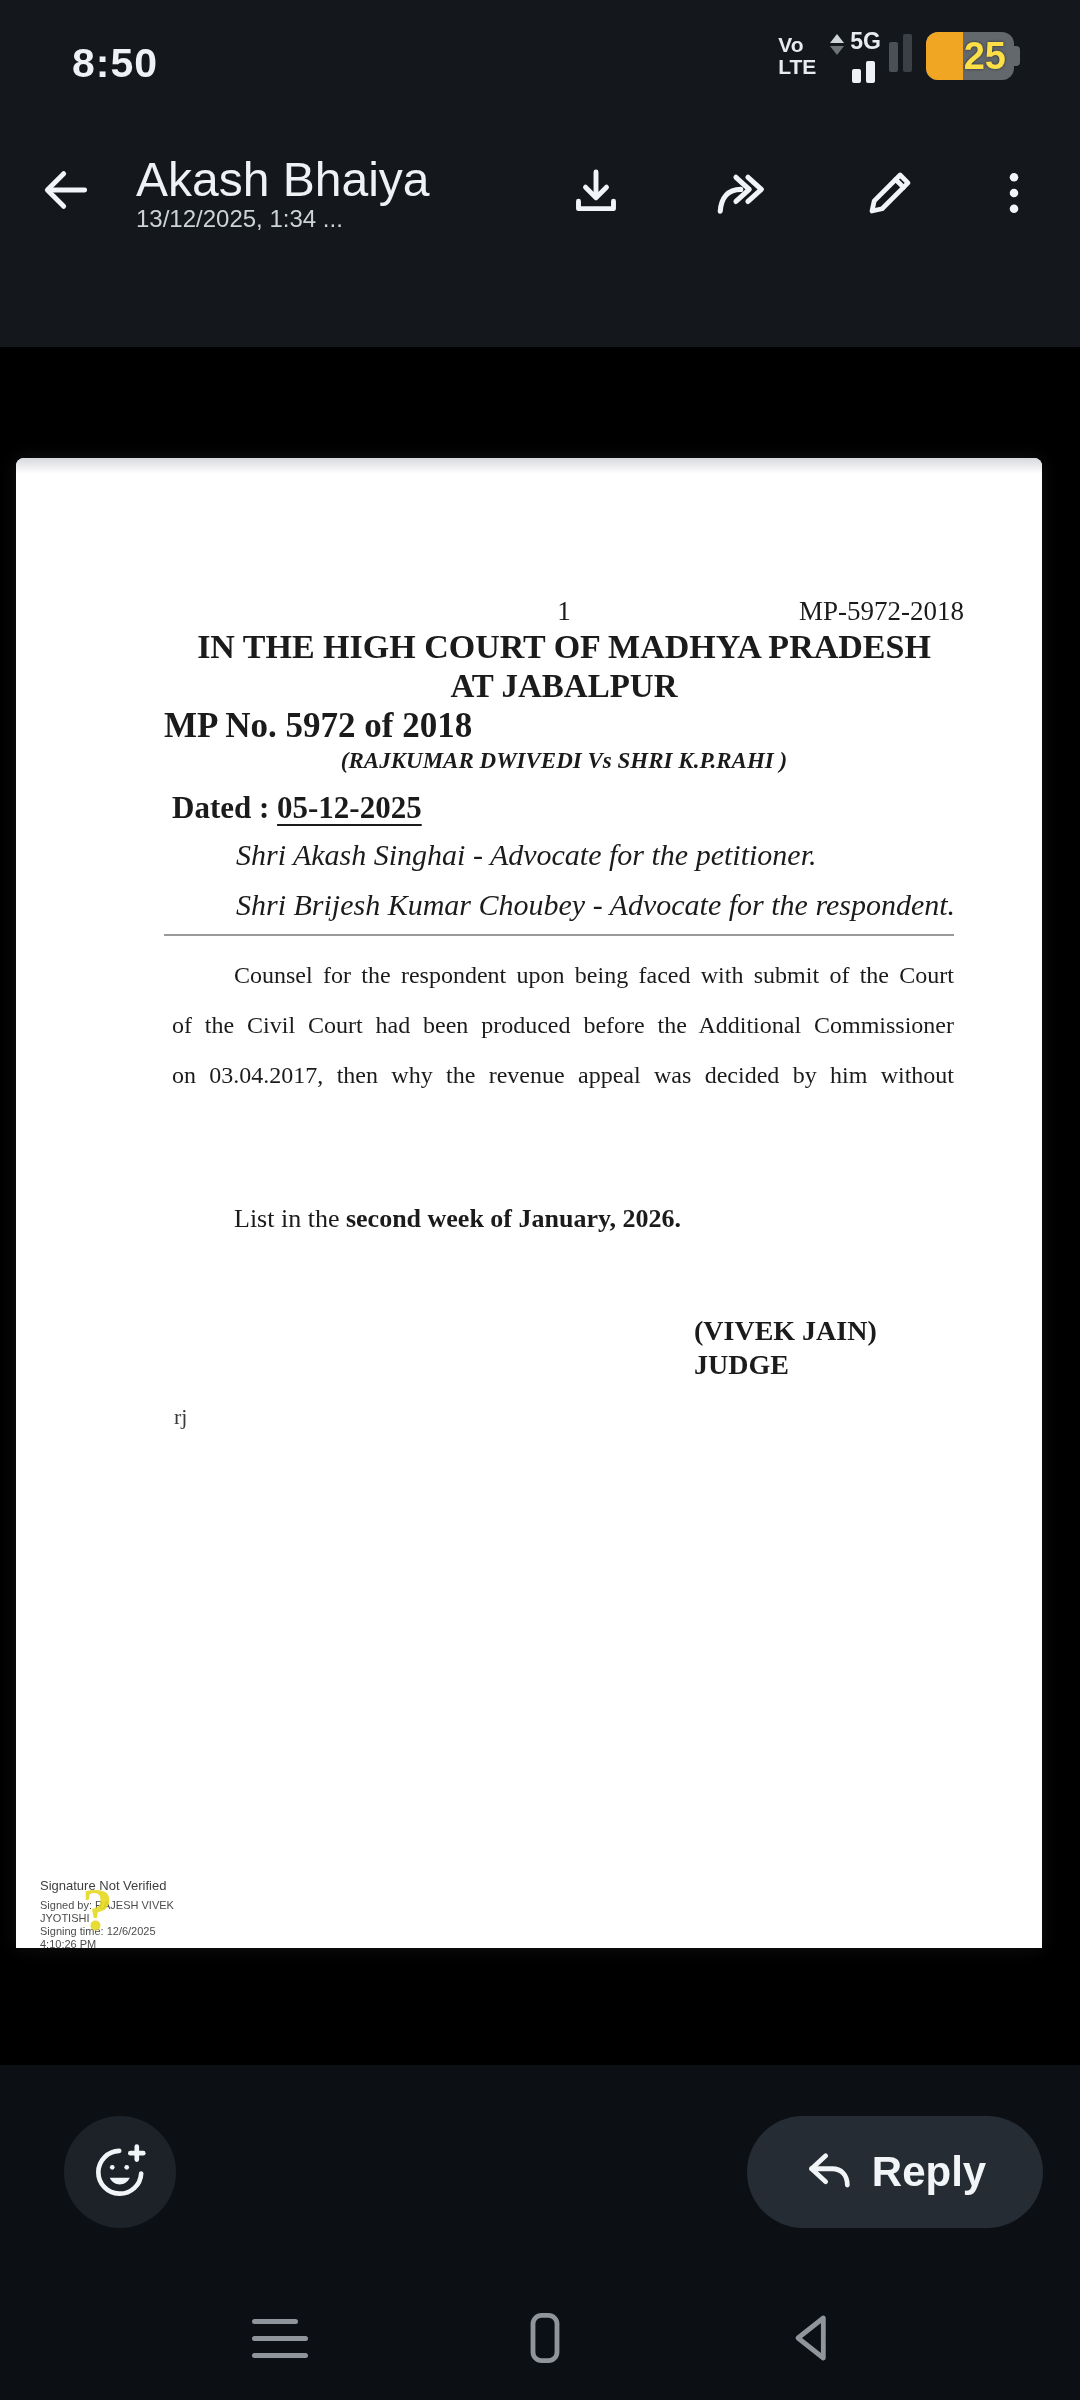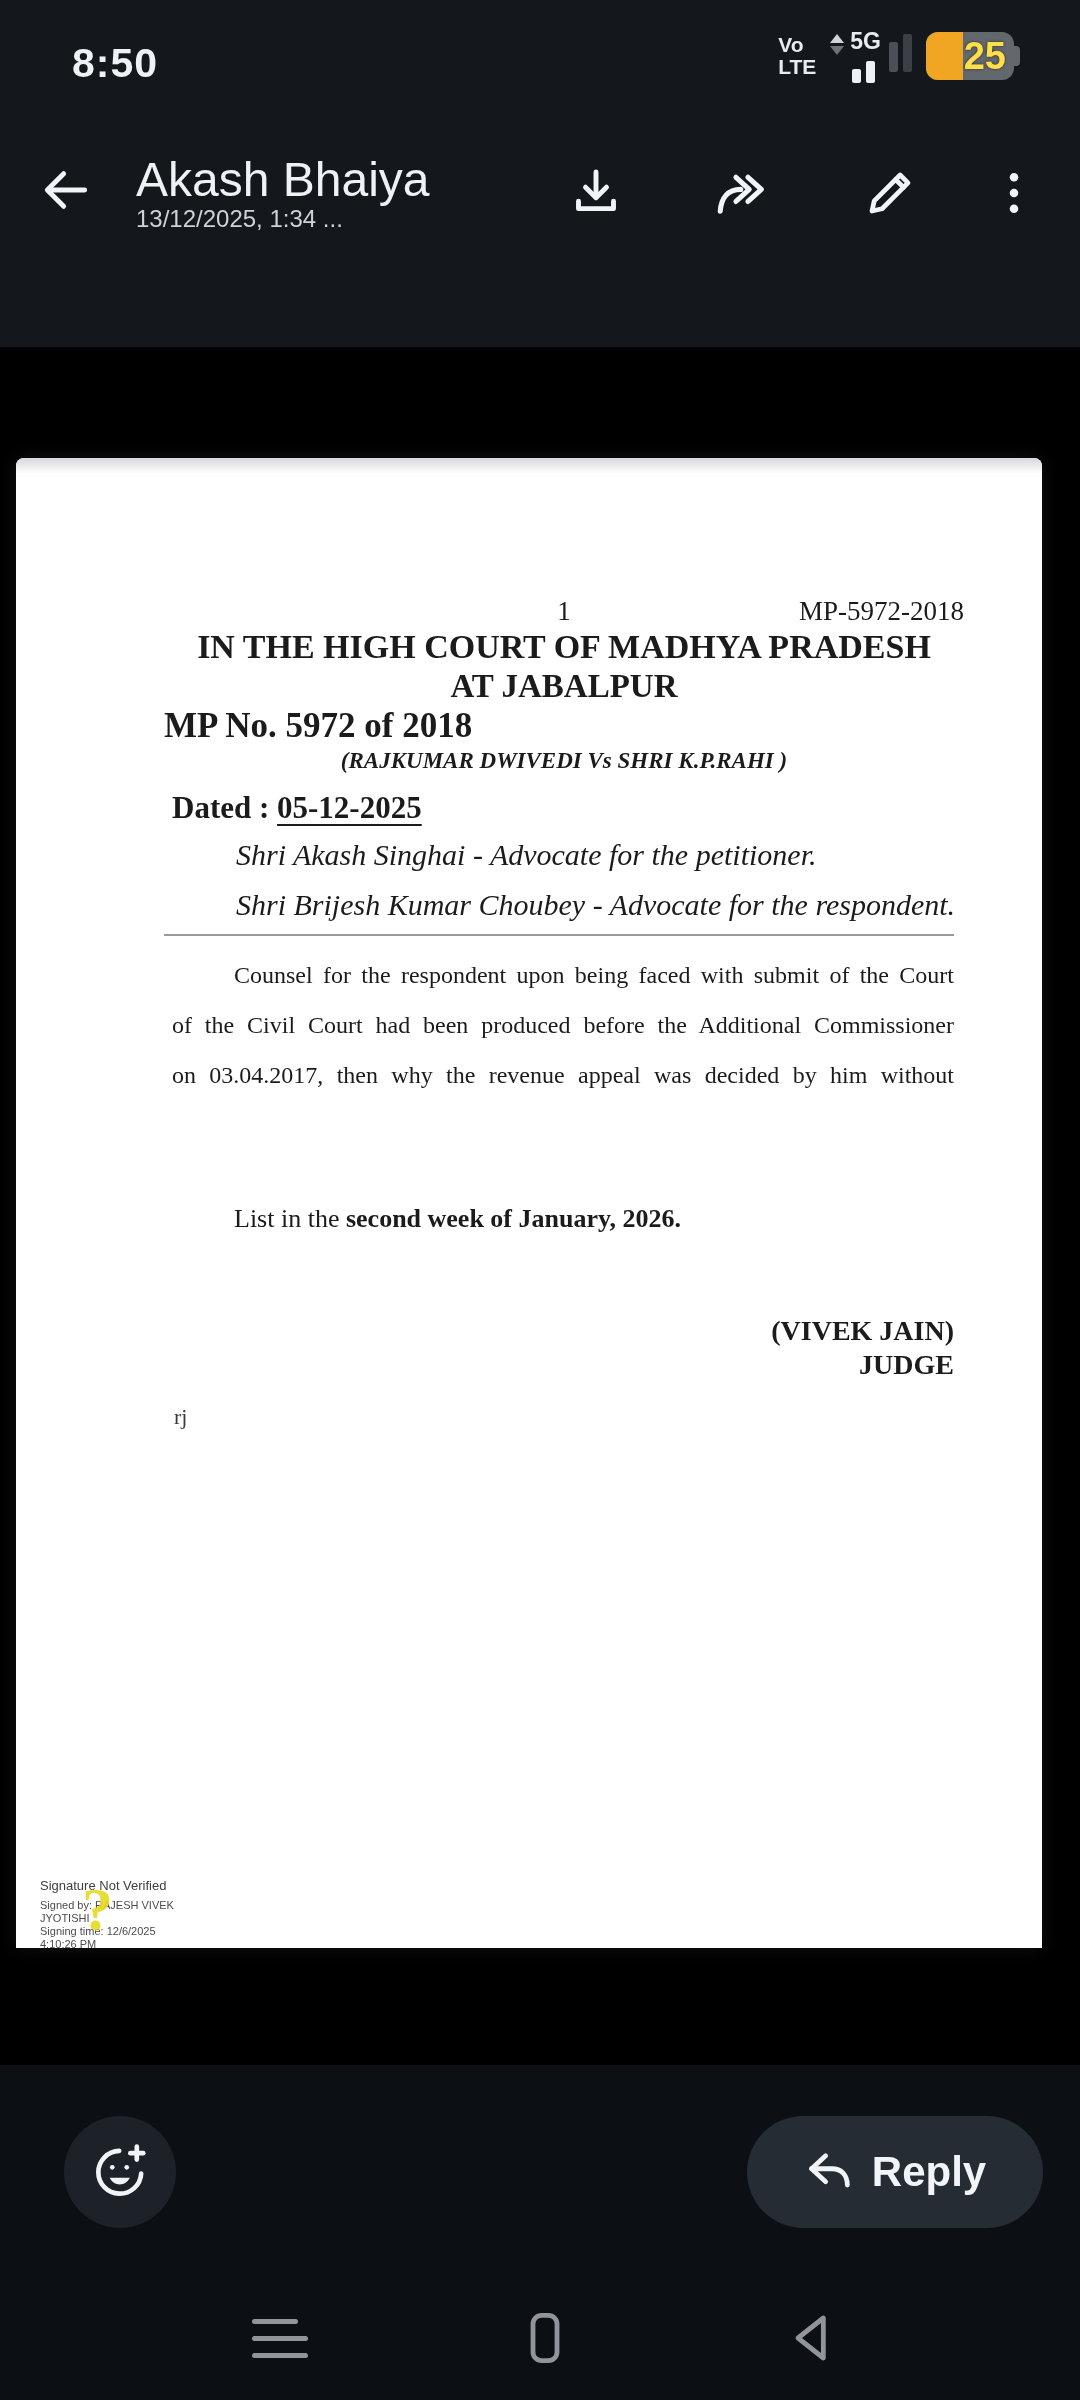--- a/index.html
+++ b/index.html
@@ -55,21 +55,21 @@
   .dated .dval { text-decoration:underline; text-decoration-thickness:2px; text-underline-offset:6px; }
   .adv1 { position:absolute; top:380px; left:72px; font-style:italic; font-size:30px; }
   .adv2 { position:absolute; top:430px; left:72px; font-style:italic; font-size:30px; }
   .rule { position:absolute; top:476px; left:0; width:790px; border:none; border-top:2px solid #9a9a9a; }
   .body { position:absolute; top:492px; left:8px; width:782px; font-size:24px; }
   .bline { height:50px; line-height:50px; text-align:justify; text-align-last:justify; white-space:nowrap; }
   .bline.first { text-indent:62px; }
   .bline.last { text-align-last:left; }
   .listline { position:absolute; top:746px; left:70px; font-size:26px; }
   .listline b { font-weight:700; }
-  .judgeblock { position:absolute; top:856px; left:530px; width:260px; text-align:right; font-weight:700; font-size:28px; line-height:34px; }
+  .judgeblock { position:absolute; top:856px; left:530px; width:260px; text-align:left; font-weight:700; font-size:28px; line-height:34px; }
   .initials { position:absolute; top:946px; left:10px; font-size:22px; color:#3a3a3a; }
   .stamp { position:absolute; top:1420px; left:24px; width:220px; font-family:"Liberation Sans", sans-serif; color:#4c4c4c; }
   .stamp .s1 { font-size:13px; color:#3f3f3f; margin-bottom:6px; }
   .stamp .s2 { font-size:11px; line-height:13px; }
   .stamp .qmark { position:absolute; left:42px; top:-4px; font-size:62px; font-weight:700; color:#e6d921; opacity:.9; font-family:"Liberation Serif", serif; }
 
   
   .bottom-panel { position:absolute; left:0; top:2065px; width:1080px; height:335px; background:#0c1014; }
   .emoji-btn { position:absolute; left:64px; top:2116px; width:112px; height:112px; border-radius:50%;
     background:#1c2228; display:flex; align-items:center; justify-content:center; }

